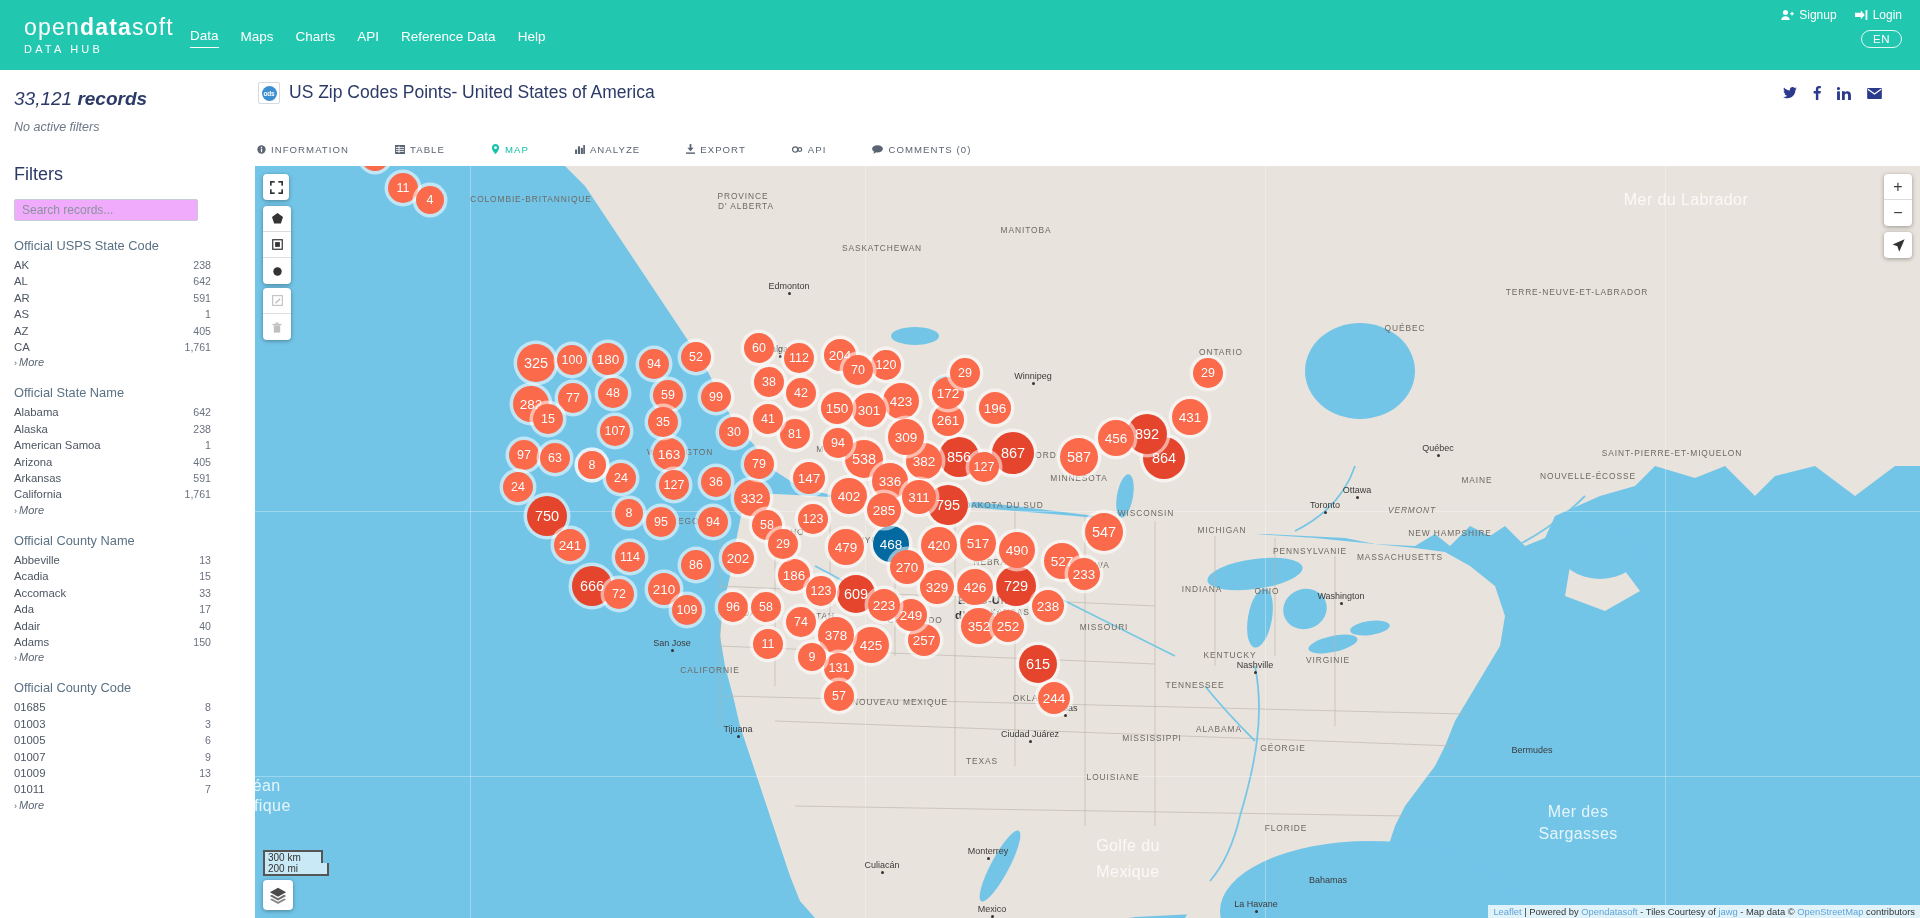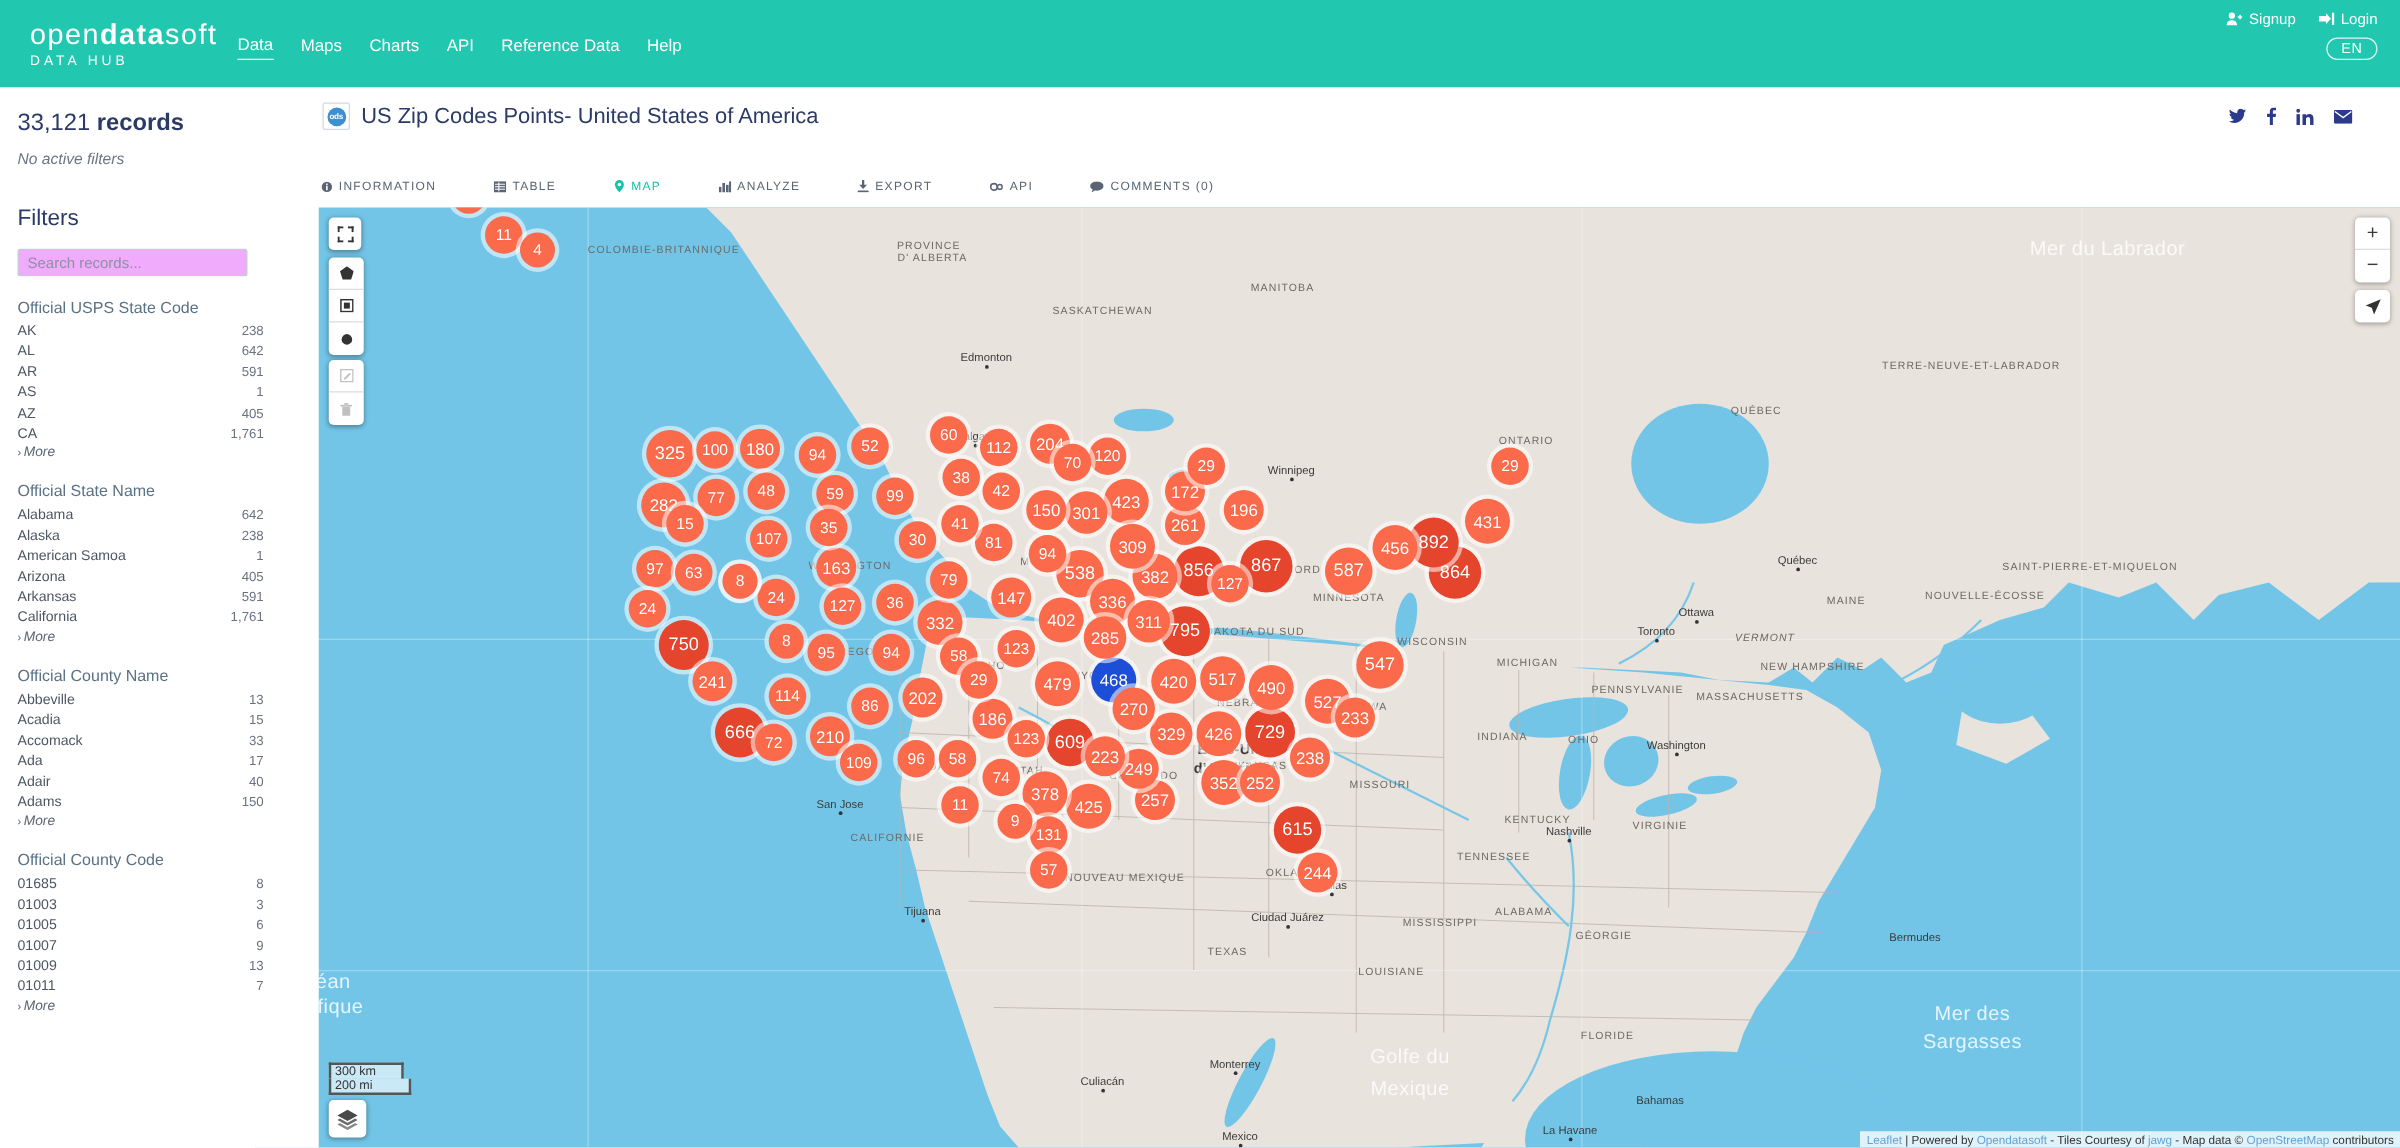--- a/index.html
+++ b/index.html
@@ -56,21 +56,21 @@
   }
   .ico { display: inline-block; line-height: 0; }
 
   
   .sidebar {
     position: absolute; left: 0; top: 70px;
     width: 255px; height: 848px;
     background: #ffffff; padding: 18px 20px 0 14px;
     overflow: hidden;
   }
-  .rec-count { font-size: 19px; color: #2b3a67; margin-bottom: 10px; }
+  .rec-count { font-size: 19px; color: #2b3a67; margin-bottom: 10px; font-style: italic; }
   .rec-count .num { font-weight: 400; }
   .rec-count .lbl { font-weight: 700; }
   .no-filters {
     font-size: 12.5px; font-style: italic; color: #6d7687; margin-bottom: 30px;
   }
   .filters-title { font-size: 18px; color: #2b3a67; margin-bottom: 14px; }
   .search-box {
     width: 184px; height: 22px;
     border: 1px solid #c6ccd5; border-radius: 2px;
     padding: 2px 7px; font-size: 12px; color: #444;
@@ -754,21 +754,21 @@
         <div class="cluster" style="left: 690px; top: 442px; width: 36px; height: 36px; background: rgb(251, 106, 74); font-size: 13.5px; z-index: 648; margin-left: 16px;">352</div>
         <div class="cluster" style="left: 563px; top: 451px; width: 36px; height: 36px; background: rgb(251, 106, 74); font-size: 13.5px; z-index: 622;">378</div>
         <div class="cluster" style="left: 651px; top: 277px; width: 36px; height: 36px; background: rgb(251, 106, 74); font-size: 13.5px; z-index: 618;">382</div>
         <div class="cluster" style="left: 576px; top: 312px; width: 36px; height: 36px; background: rgb(251, 106, 74); font-size: 13.5px; z-index: 598;">402</div>
         <div class="cluster" style="left: 666px; top: 361px; width: 36px; height: 36px; background: rgb(251, 106, 74); font-size: 13.5px; z-index: 580;">420</div>
         <div class="cluster" style="left: 628px; top: 217px; width: 36px; height: 36px; background: rgb(251, 106, 74); font-size: 13.5px; z-index: 577;">423</div>
         <div class="cluster" style="left: 598px; top: 461px; width: 36px; height: 36px; background: rgb(251, 106, 74); font-size: 13.5px; z-index: 575;">425</div>
         <div class="cluster" style="left: 702px; top: 403px; width: 36px; height: 36px; background: rgb(251, 106, 74); font-size: 13.5px; z-index: 574;">426</div>
         <div class="cluster" style="left: 917px; top: 233px; width: 36px; height: 36px; background: rgb(251, 106, 74); font-size: 13.5px; z-index: 569;">431</div>
         <div class="cluster" style="left: 843px; top: 254px; width: 36px; height: 36px; background: rgb(251, 106, 74); font-size: 13.5px; z-index: 544;">456</div>
-        <div class="cluster" style="left: 618px; top: 360px; width: 36px; height: 36px; background: #1d4ed8; font-size: 13.5px; z-index: 532;">468</div>
+        <div class="cluster" style="left: 618px; top: 360px; width: 36px; height: 36px; background: #0369a1; font-size: 13.5px; z-index: 532;">468</div>
         <div class="cluster" style="left: 573px; top: 363px; width: 36px; height: 36px; background: rgb(251, 106, 74); font-size: 13.5px; z-index: 521;">479</div>
         <div class="cluster" style="left: 744px; top: 366px; width: 36px; height: 36px; background: rgb(251, 106, 74); font-size: 13.5px; z-index: 510;">490</div>
         <div class="cluster" style="left: 705px; top: 359px; width: 36px; height: 36px; background: rgb(251, 106, 74); font-size: 13.5px; z-index: 483;">517</div>
         <div class="cluster" style="left: 789px; top: 377px; width: 36px; height: 36px; background: rgb(251, 106, 74); font-size: 13.5px; z-index: 473;">527</div>
         <div class="cluster" style="left: 590px; top: 274px; width: 38px; height: 38px; background: rgb(251, 106, 74); font-size: 14.5px; z-index: 462;">538</div>
         <div class="cluster" style="left: 830px; top: 347px; width: 38px; height: 38px; background: rgb(251, 106, 74); font-size: 14.5px; z-index: 453;">547</div>
         <div class="cluster" style="left: 805px; top: 272px; width: 38px; height: 38px; background: rgb(251, 106, 74); font-size: 14.5px; z-index: 413;">587</div>
         <div class="cluster" style="left: 582px; top: 409px; width: 38px; height: 38px; background: rgb(229, 69, 44); font-size: 14.5px; z-index: 391;">609</div>
         <div class="cluster" style="left: 764px; top: 479px; width: 38px; height: 38px; background: rgb(229, 69, 44); font-size: 14.5px; z-index: 385;">615</div>
         <div class="cluster" style="left: 317px; top: 400px; width: 40px; height: 40px; background: rgb(229, 69, 44); font-size: 14.5px; z-index: 334;">666</div>

